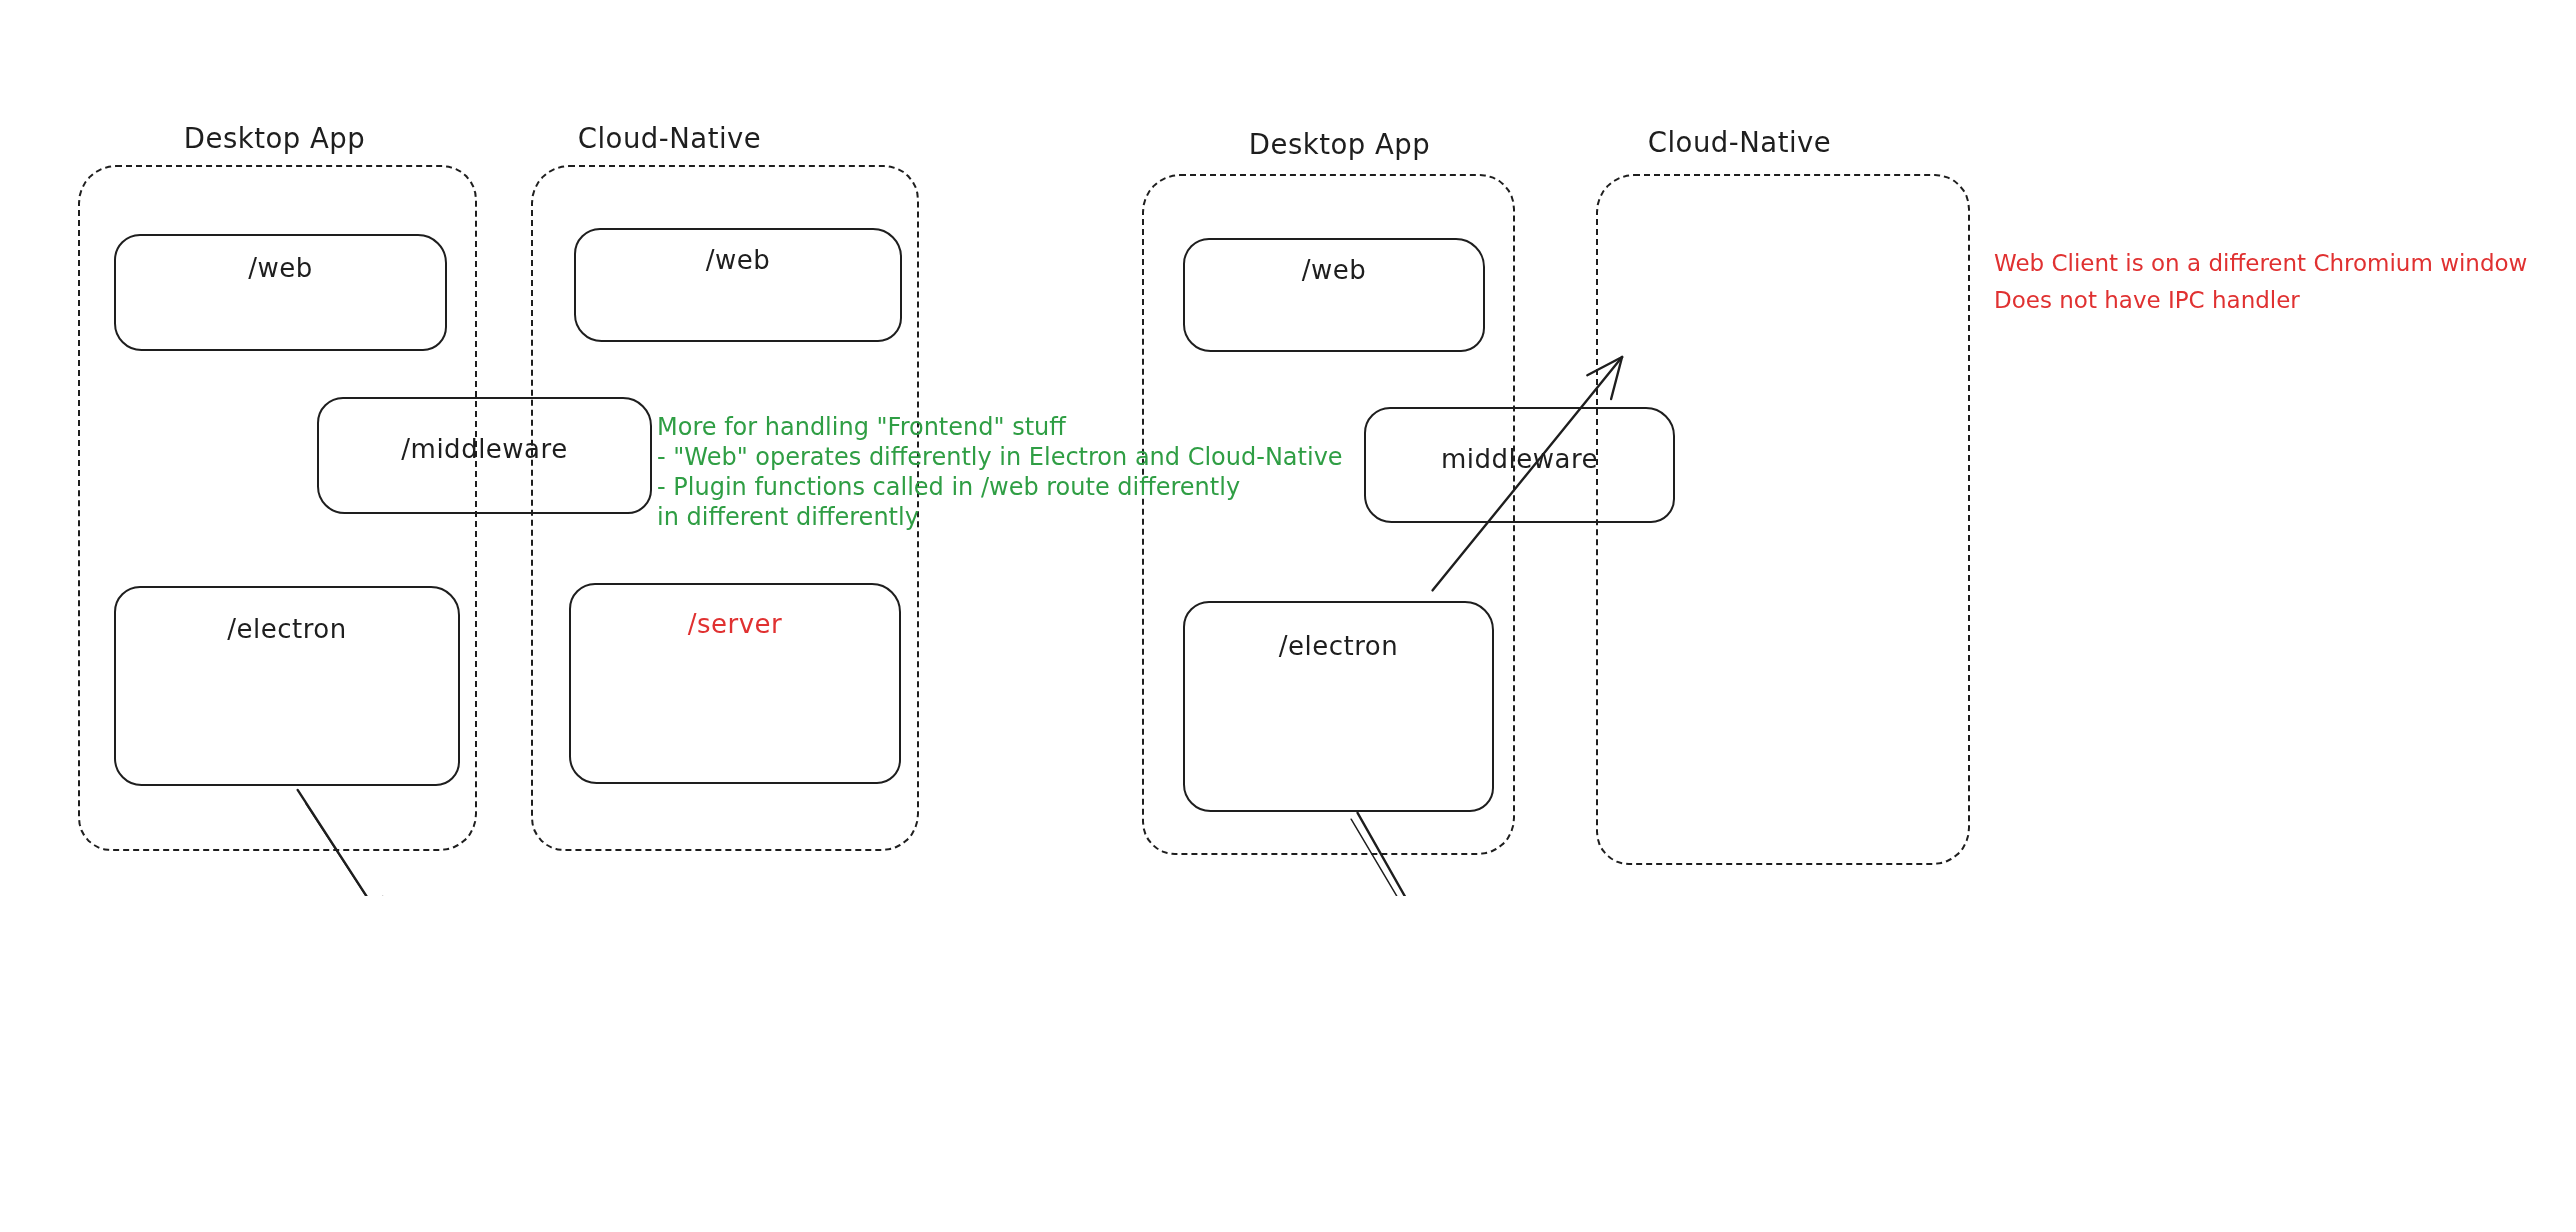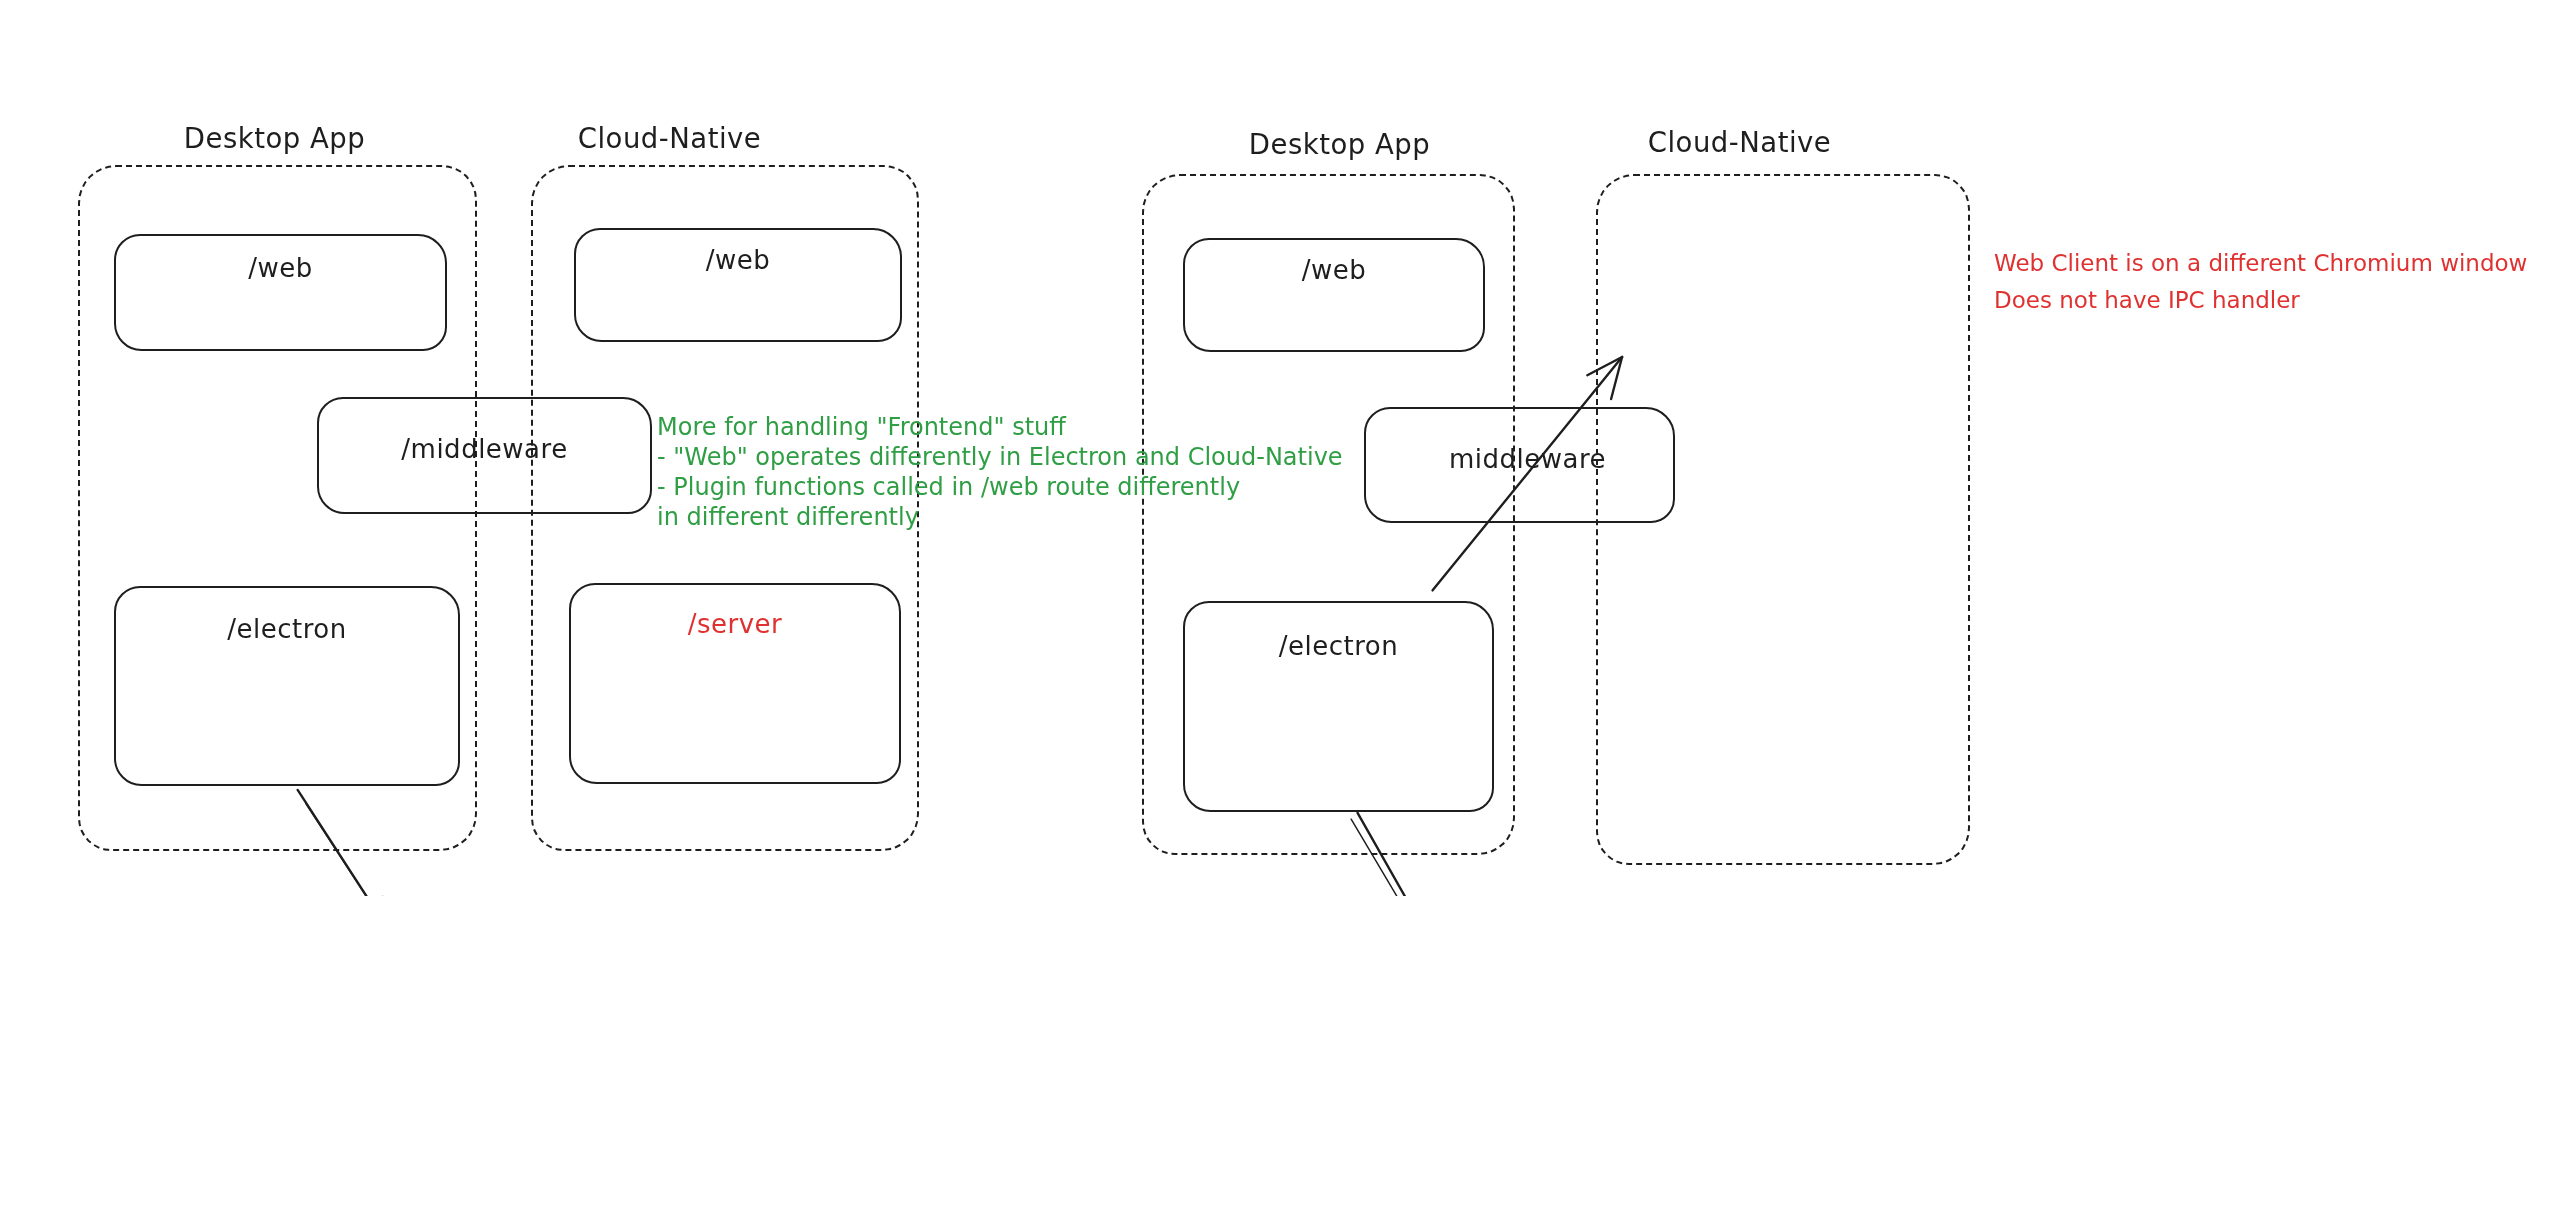--- a/index.html
+++ b/index.html
@@ -118,21 +118,21 @@
 
   <div class="node-box" style="left:335px; top:947px; width:335px; height:211px;">
     <div class="node-label" style="top:37px;">/plugins</div>
   </div>
 
   <div class="node-box" style="left:1183px; top:238px; width:302px; height:114px;">
     <div class="node-label" style="top:14.6px;">/web</div>
   </div>
 
   <div class="node-box" style="left:1364px; top:407px; width:311px; height:116px;">
-    <div class="node-label" style="top:35px;margin-left:8px;">middleware</div>
+    <div class="node-label" style="top:35px;">middleware</div>
   </div>
 
   <div class="node-box" style="left:1183px; top:601px; width:311px; height:211px;">
     <div class="node-label" style="top:27.5px;">/electron</div>
   </div>
 
 
 
   <div class="note note-green" style="left:657px; top:412px;">
     <span class="note-line">More for handling "Frontend" stuff</span>

